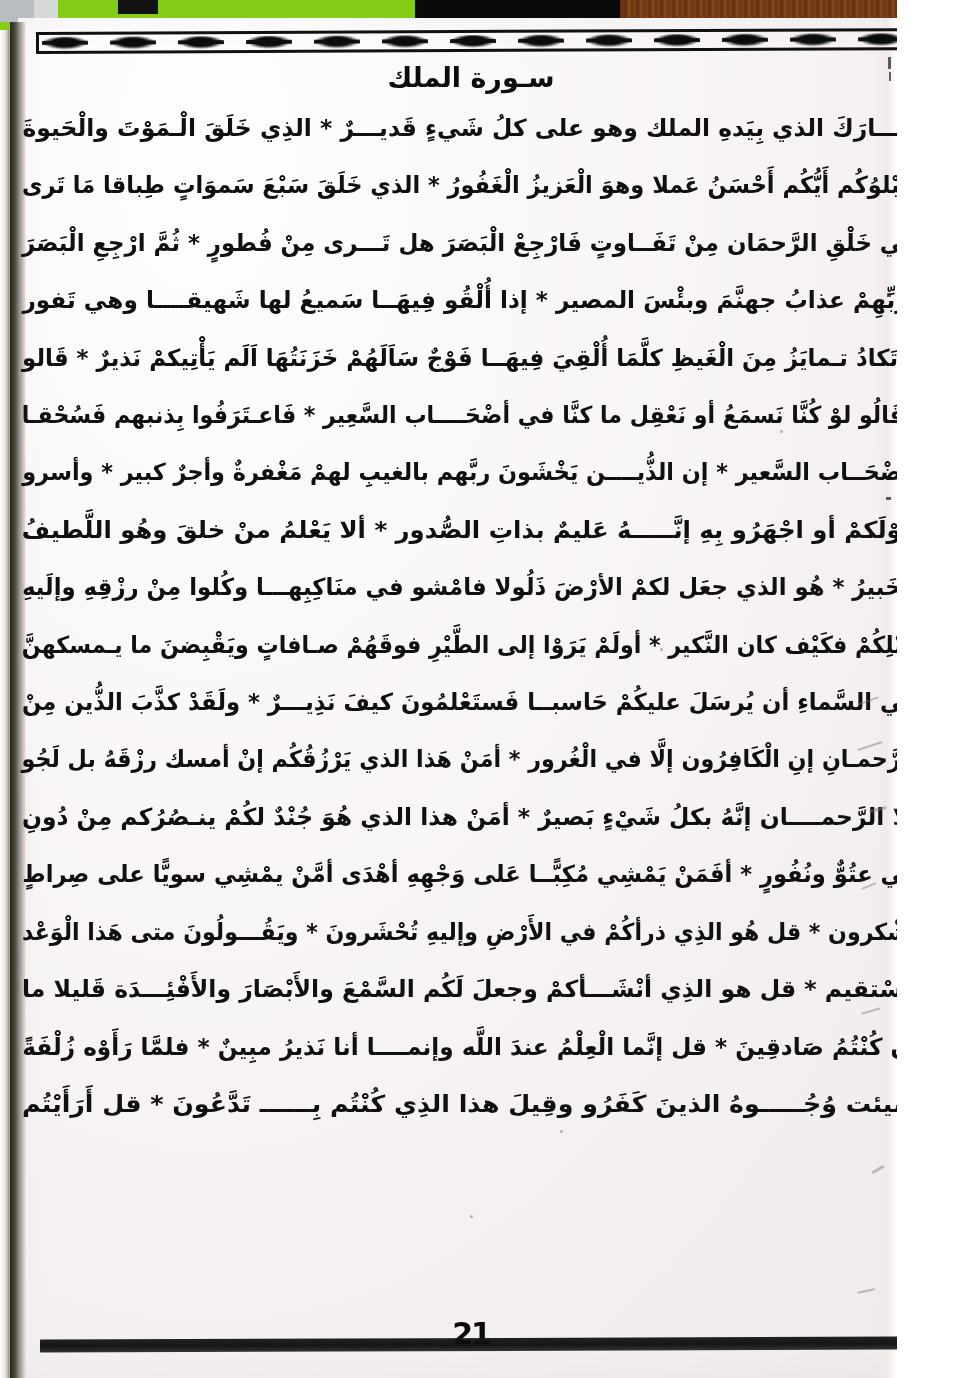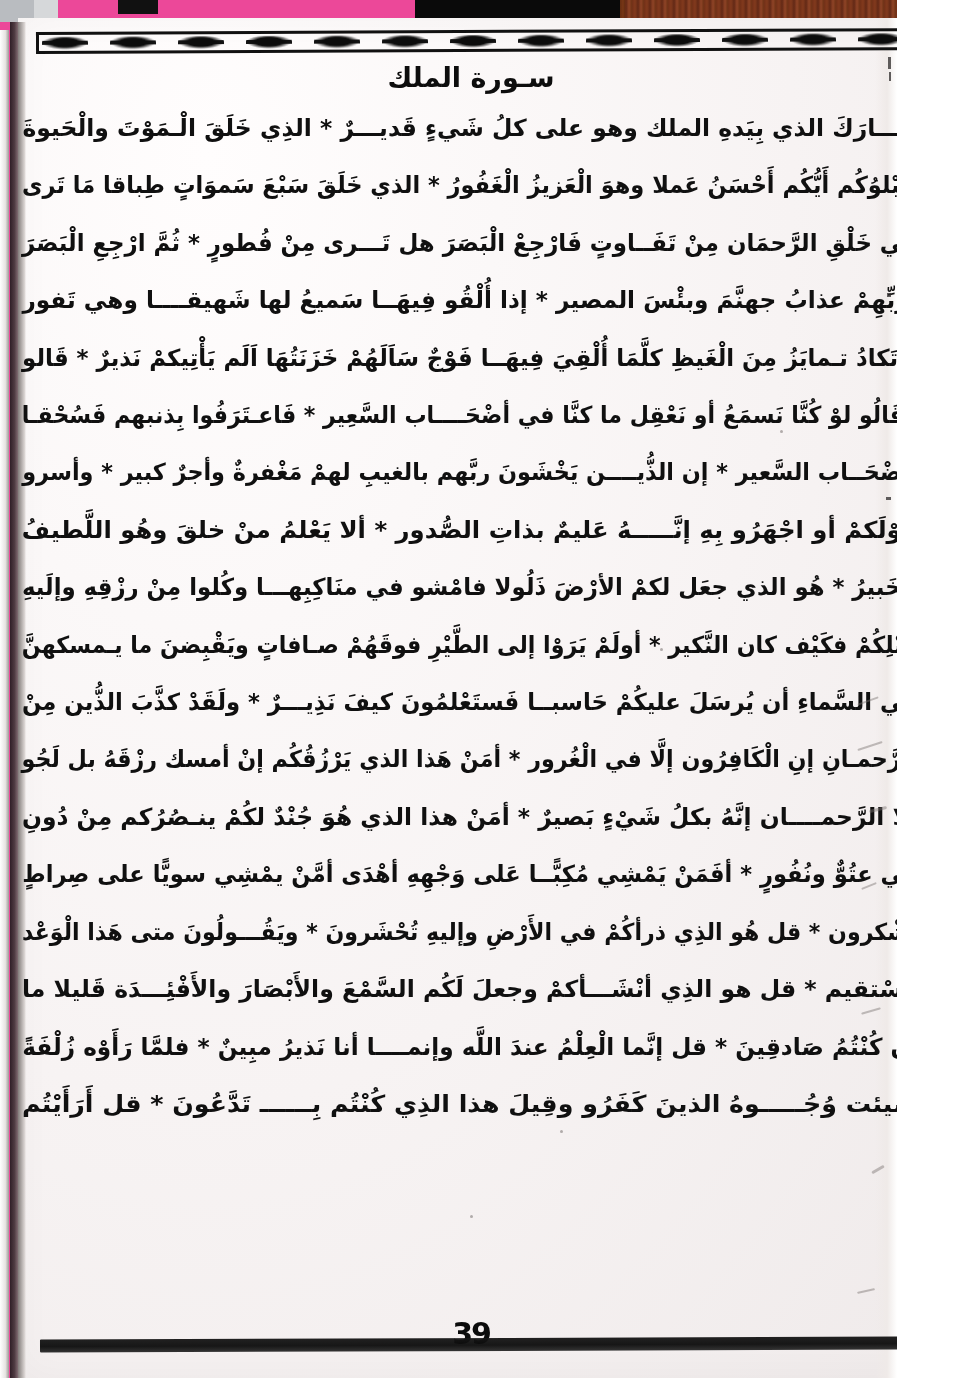--- a/index.html
+++ b/index.html
@@ -6,21 +6,21 @@
     margin: 0;
     padding: 0;
     background: #ffffff;
   }
 
   #page {
     position: relative;
     width: 897px;
     height: 1378px;
     overflow: hidden;
-    background: #ec4899;
+    background: #84cc16;
     font-family: "DejaVu Sans", sans-serif;
   }
 
   
   .desk-wood {
     position: absolute;
     top: 0;
     left: 620px;
     width: 358px;
     height: 26px;
@@ -310,21 +310,21 @@
       <div class="line"><span style="transform: scaleX(0.9677);">في السَّماءِ أن يُرسَلَ عليكُمْ حَاسبــا فَستَعْلمُونَ كيفَ نَذِيـــرٌ * ولَقَدْ كذَّبَ الذُّين مِنْ</span></div>
       <div class="line"><span style="transform: scaleX(0.9456);">الرَّحمـانِ إنِ الْكَافِرُون إلَّا في الْغُرور * أمَنْ هَذا الذي يَرْزُقُكُم إنْ أمسك رزْقَهُ بل لَجُو</span></div>
       <div class="line"><span style="transform: scaleX(0.9956);">إلا الرَّحمــــان إنَّهُ بكلُ شَيْءٍ بَصيرٌ * أمَنْ هذا الذي هُوَ جُنْدٌ لكُمْ ينـصُرُكم مِنْ دُونِ</span></div>
       <div class="line"><span style="transform: scaleX(0.9622);">في عتُوٌّ ونُفُورٍ * أفَمَنْ يَمْشِي مُكِبًّــا عَلى وَجْهِهِ أهْدَى أمَّنْ يمْشِي سويًّا على صِراطٍ</span></div>
       <div class="line"><span style="transform: scaleX(0.9392);">تَشْكرون * قل هُو الذِي ذرأكُمْ في الأَرْضِ وإليهِ تُحْشَرونَ * ويَقُـــولُونَ متى هَذا الْوَعْد</span></div>
       <div class="line"><span style="transform: scaleX(1.0012);">مُسْتقيم * قل هو الذِي أنْشَـــأكمْ وجعلَ لَكُم السَّمْعَ والأَبْصَارَ والأَفْئِـــدَة قَليلا ما</span></div>
       <div class="line"><span style="transform: scaleX(0.9865);">إن كُنْتُمُ صَادقِينَ * قل إنَّما الْعِلْمُ عندَ اللَّه وإنمــــا أنا نَذيرُ مبِينٌ * فلمَّا رَأَوْه زُلْفَةً</span></div>
       <div class="line"><span style="transform: scaleX(1.0756);">سَيئت وُجُـــــوهُ الذينَ كَفَرُو وقِيلَ هذا الذِي كُنْتُم بِــــــ تَدَّعُونَ * قل أَرَأَيْتُم</span></div>
     </div>
 
-  <div class="page-number">39</div>
+  <div class="page-number">21</div>
 
   <div class="bottom-rule"></div>
 
   <div class="edge-mark" style="top:57px;width:3px;height:12px;"></div>
   <div class="edge-mark" style="top:72px;width:2px;height:9px;"></div>
   <div class="edge-mark" style="top:293px;width:4px;height:4px;"></div>
   <div class="edge-mark" style="top:497px;width:5px;height:3px;"></div>
   <div class="scratch" style="top:700px;right:18px;width:22px;height:2px;transform:rotate(-20deg);"></div>
   <div class="scratch" style="top:745px;right:14px;width:26px;height:2px;transform:rotate(-18deg);"></div>
   <div class="scratch" style="top:808px;right:10px;width:18px;height:3px;transform:rotate(-14deg);"></div>

